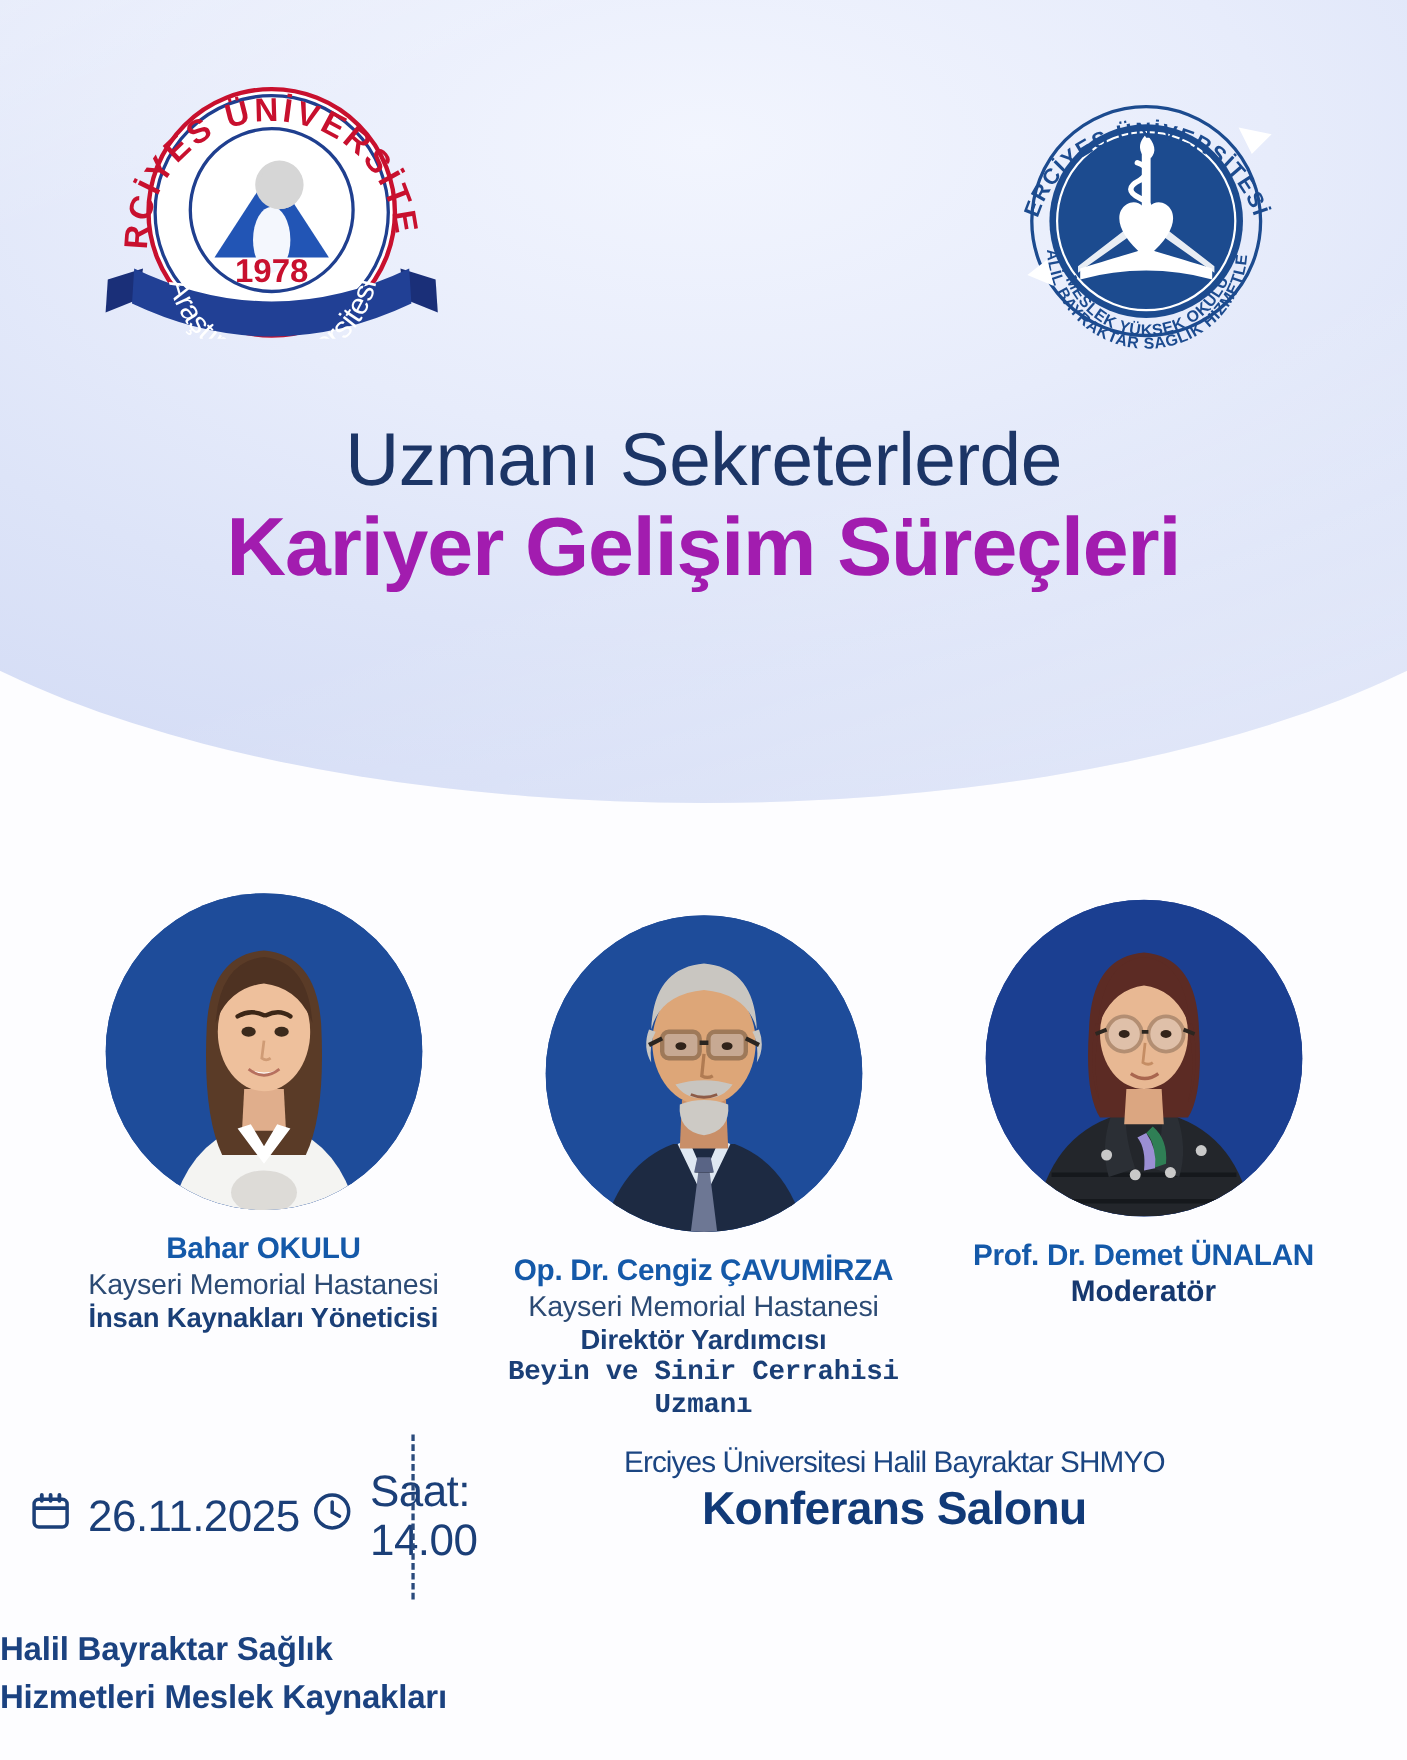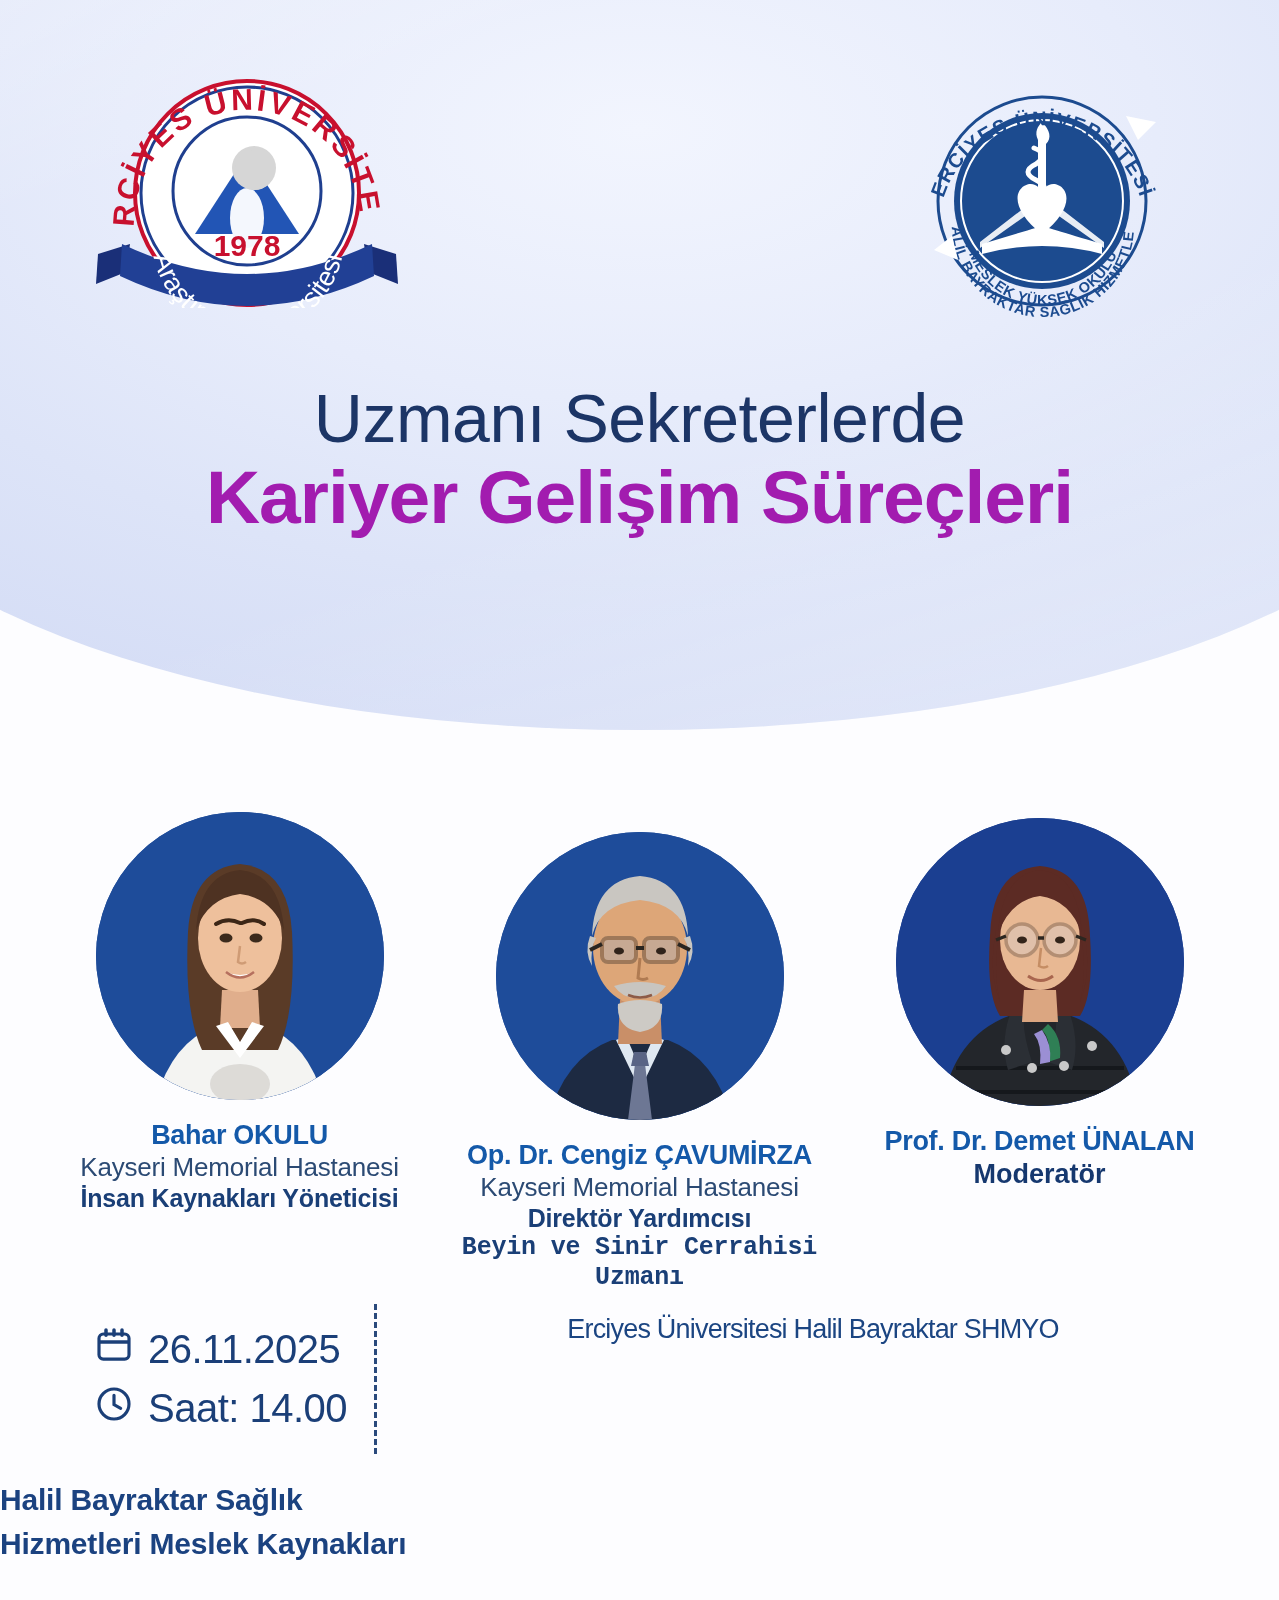--- a/index.html
+++ b/index.html
@@ -133,21 +133,21 @@
     left: 0; right: 0;
     top: 1300px;
     display: flex;
     justify-content: center;
     align-items: stretch;
   }
   .info-left {
     width: 300px;
     padding-left: 28px;
     display: flex;
-    flex-direction: column;
+    flex-direction: row;
     justify-content: center;
     gap: 10px;
   }
   .info-item {
     display: flex;
     align-items: center;
     gap: 14px;
     font-size: 40px;
     color: #1b3f78;
     font-weight: 400;
@@ -425,20 +425,21 @@
           </svg>
         </span>
         <span>Saat: 14.00</span>
       </div>
     </div>
 
     <div class="vdiv"></div>
 
     <div class="info-right">
       <div class="venue1">Erciyes Üniversitesi Halil Bayraktar SHMYO</div>
+      <div class="venue2">Konferans Salonu</div>
     </div>
 
   </div>
 
   <div class="footer">
     <div>Halil Bayraktar Sağlık</div>
     <div>Hizmetleri Meslek Kaynakları</div>
   </div>
 
 </div>

